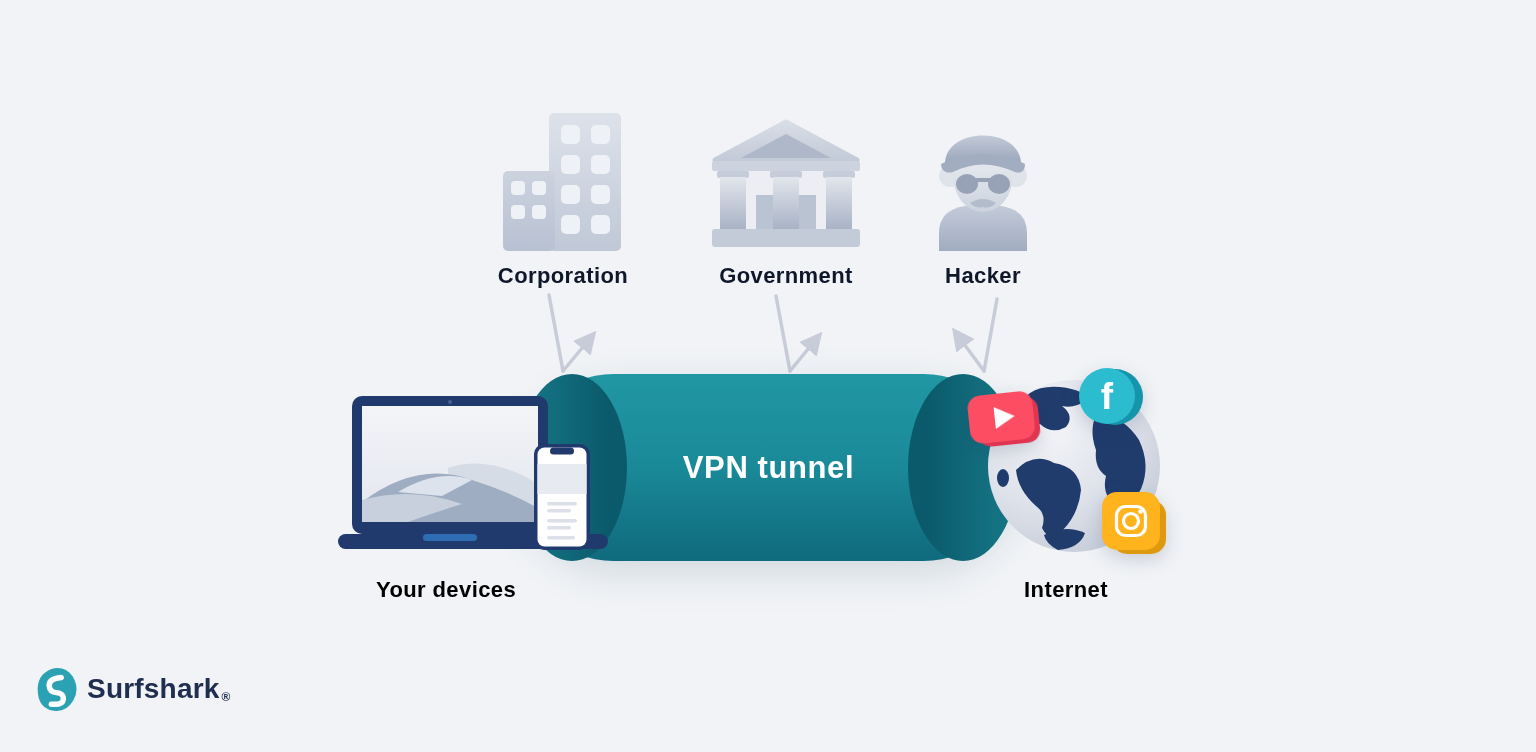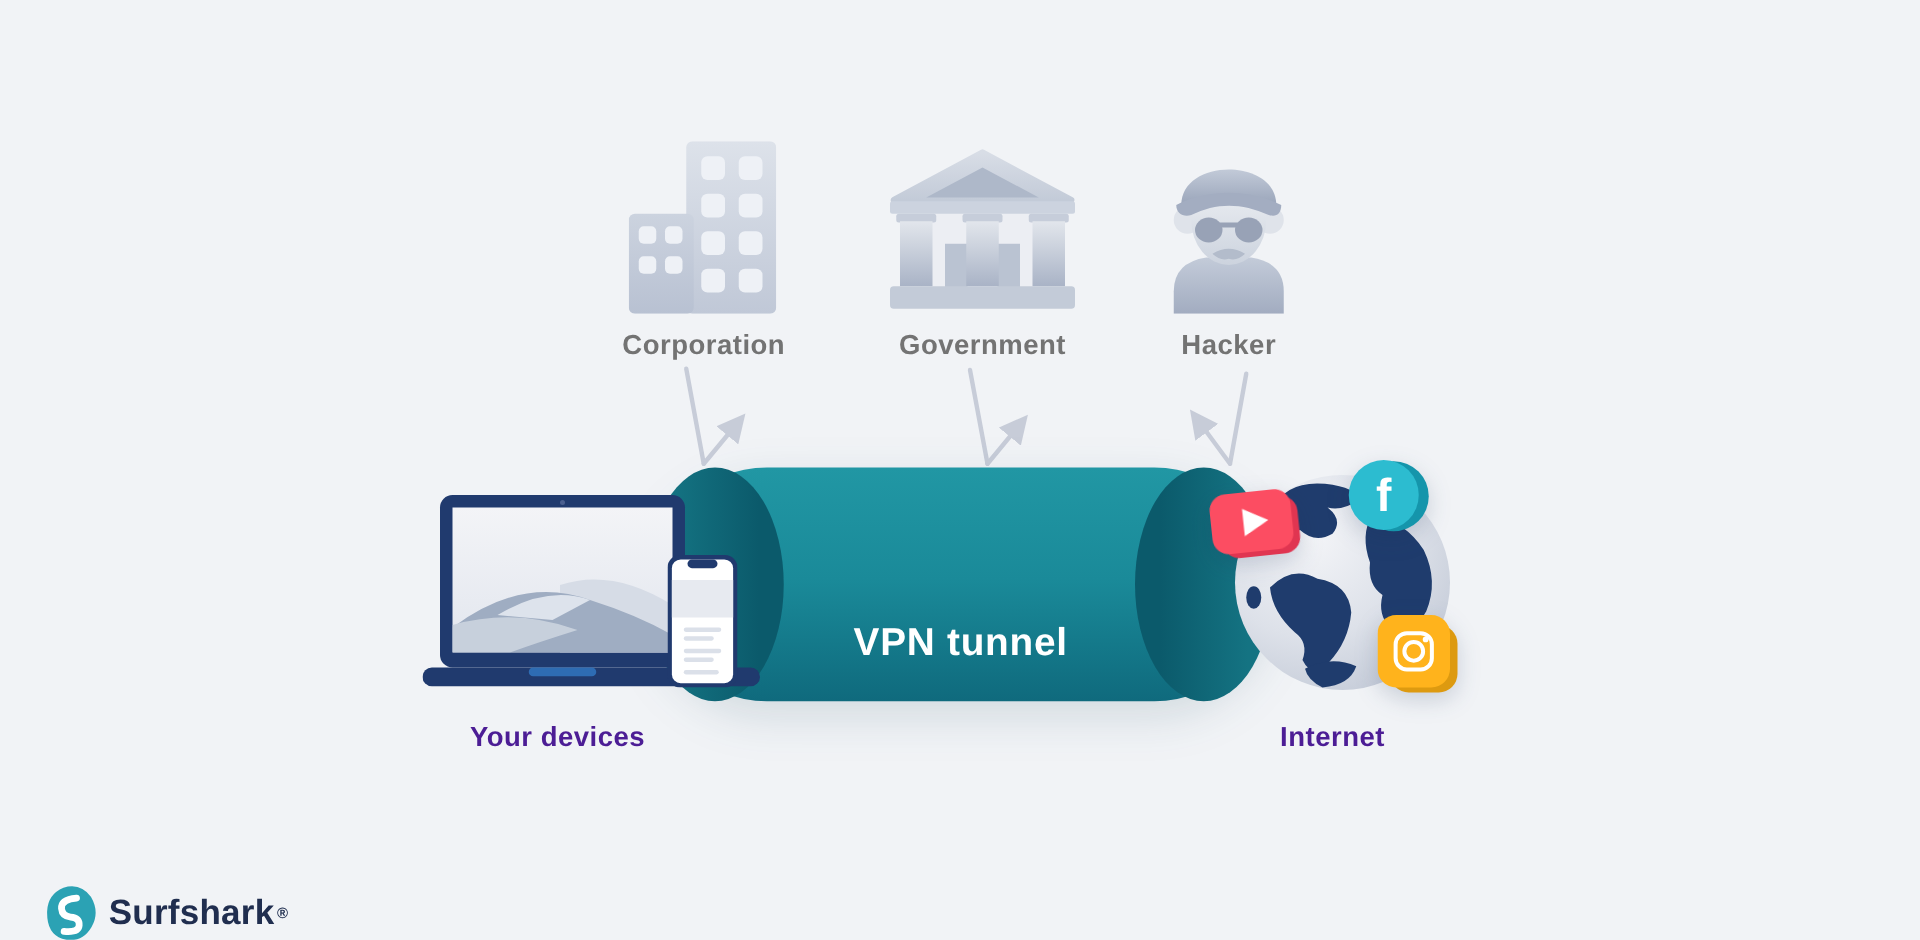--- a/index.html
+++ b/index.html
@@ -4,48 +4,48 @@
 <style>
   html,body{margin:0;padding:0;background:#e9ebee;}
   .canvas{
     position:relative;width:1536px;height:752px;overflow:hidden;
     background:#f1f3f6;
     font-family:"Liberation Sans",sans-serif;
   }
   .abs{position:absolute;}
   .threat-label{
     position:absolute;width:220px;text-align:center;
-    font-size:22px;font-weight:700;letter-spacing:.4px;color:#737373;
+    font-size:22px;font-weight:700;letter-spacing:.4px;color:#0f172a;
   }
   .endpoint-label{
     position:absolute;width:220px;text-align:center;
-    font-size:22px;font-weight:700;letter-spacing:.4px;color:#4c1d95;
+    font-size:22px;font-weight:700;letter-spacing:.4px;color:#000000;
   }
   
   .tunnel-body{
     position:absolute;left:520px;top:374px;width:497px;height:187px;
     border-radius:94px;
     background:linear-gradient(180deg,#2197a4 0%,#1a8a99 48%,#0f6a7d 100%);
     filter:drop-shadow(0 12px 18px rgba(20,70,90,.14));
     z-index:2;
   }
   .tunnel-cap{
     position:absolute;top:374px;width:110px;height:187px;border-radius:50%;z-index:2;
   }
   .tunnel-cap.left{left:517px;background:linear-gradient(to right,#147382 18%,#0b5a6b 82%);}
   .tunnel-cap.right{left:908px;background:linear-gradient(to left,#147382 18%,#0b5a6b 82%);}
   .tunnel-title{
     position:absolute;left:520px;top:374px;width:497px;height:187px;
     display:flex;align-items:center;justify-content:center;
-    color:#ffffff;font-size:31px;font-weight:700;letter-spacing:.6px;z-index:2;margin-top:46px;
+    color:#ffffff;font-size:31px;font-weight:700;letter-spacing:.6px;z-index:2;
   }
   .z1{z-index:1}.z3{z-index:3}.z4{z-index:4}
   .service{filter:drop-shadow(0 6px 9px rgba(30,50,90,.18));}
   
-  .brand{position:absolute;left:34px;top:666px;display:flex;align-items:center;z-index:5;margin-top:41px;}
+  .brand{position:absolute;left:34px;top:666px;display:flex;align-items:flex-end;z-index:5;}
   .brand-name{font-size:28px;font-weight:700;color:#202e4f;letter-spacing:.2px;margin-left:9px;line-height:46px;}
   .brand-reg{font-size:12px;font-weight:700;color:#202e4f;vertical-align:super;line-height:30px;margin-left:2px;}
 </style>
 </head>
 <body>
 
 <div class="canvas">
 
   <svg class="abs" style="left:503px;top:113px" width="118" height="138" viewBox="0 0 118 138">
     <defs>

